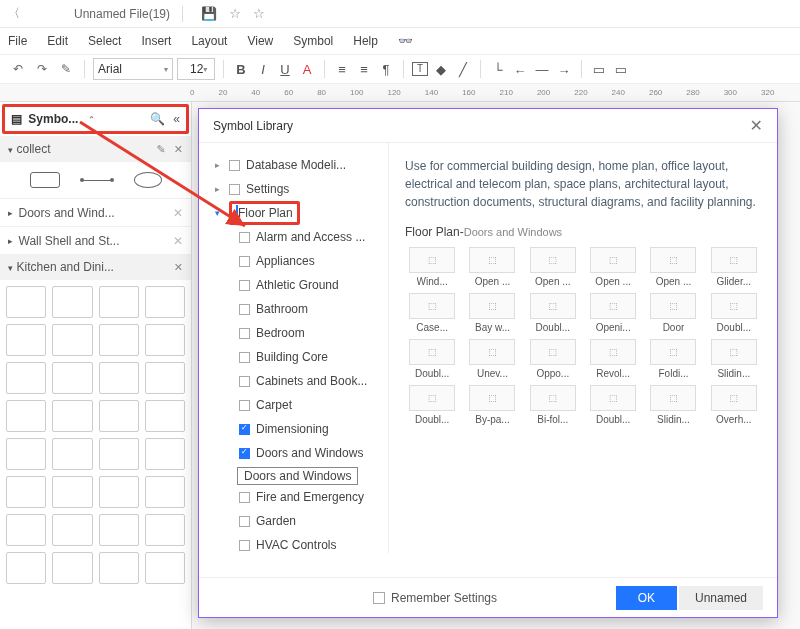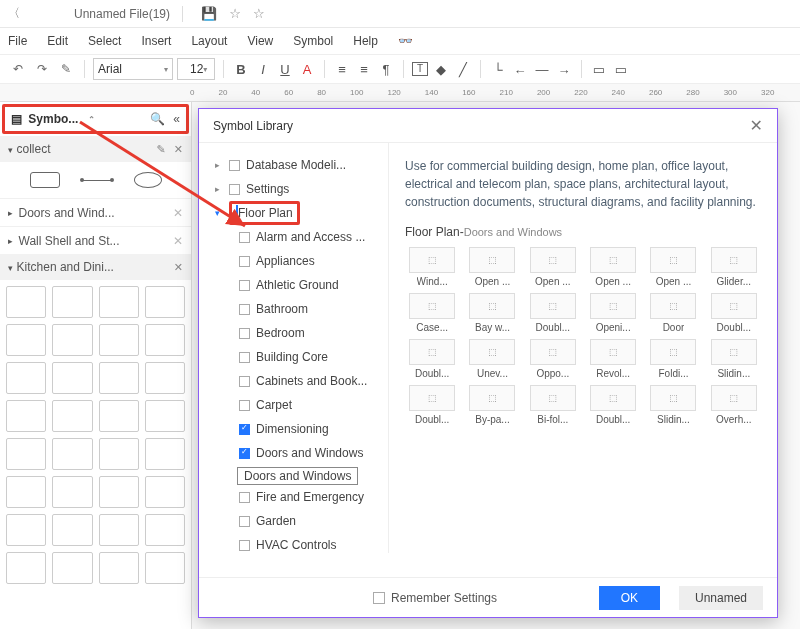--- a/index.html
+++ b/index.html
@@ -55,21 +55,21 @@
   .floor-plan-hi { border:3px solid #e63a2e; border-radius:2px; padding:2px 4px; }
   .selected-item { border:1px solid #888; padding:1px 6px; margin-left:32px; display:inline-block; margin-top:2px; }
   .dlg-right { flex:1; padding:14px 16px 8px 16px; display:flex; flex-direction:column; overflow:hidden; }
   .desc { color:#506070; line-height:1.5; font-size:12px; margin-bottom:14px; }
   .section-title { font-size:12px; color:#444; margin-bottom:8px; }
   .section-title .sub { color:#888; font-size:11px; }
   .sym-grid { display:grid; grid-template-columns: repeat(6, 1fr); gap:6px; overflow-y:auto; }
   .sym-cell { display:flex; flex-direction:column; align-items:center; gap:3px; }
   .sym-thumb { width:46px; height:26px; border:1px solid #ddd; background:#fafafa; display:flex; align-items:center; justify-content:center; font-size:9px; color:#888; }
   .sym-label { font-size:10px; color:#555; white-space:nowrap; overflow:hidden; text-overflow:ellipsis; max-width:48px; text-align:center; }
-  .dlg-footer { height:40px; border-top:1px solid #eee; display:flex; align-items:center; justify-content:flex-end; padding:0 14px; gap:19px;margin-top:24px; }
+  .dlg-footer { height:40px; border-top:1px solid #eee; display:flex; align-items:center; justify-content:flex-end; padding:0 14px; gap:2px;margin-top:24px; }
   .remember { display:flex; align-items:center; gap:6px; color:#555; font-size:12px; margin-right:auto; margin-left:160px;}
   .remember .chk { width:12px; height:12px; border:1px solid #aaa; }
   .btn-primary { background:#2176ff; color:#fff; border:none; padding:5px 22px; font-size:12px; cursor:pointer; }
   .btn-default { background:#eee; color:#444; border:none; padding:5px 16px; font-size:12px; cursor:pointer; }
   
   .annot-arrow { position:absolute; top:120px; left:70px; width:190px; height:120px; pointer-events:none; z-index:50; }
 </style>
 </head>
 <body>
 

